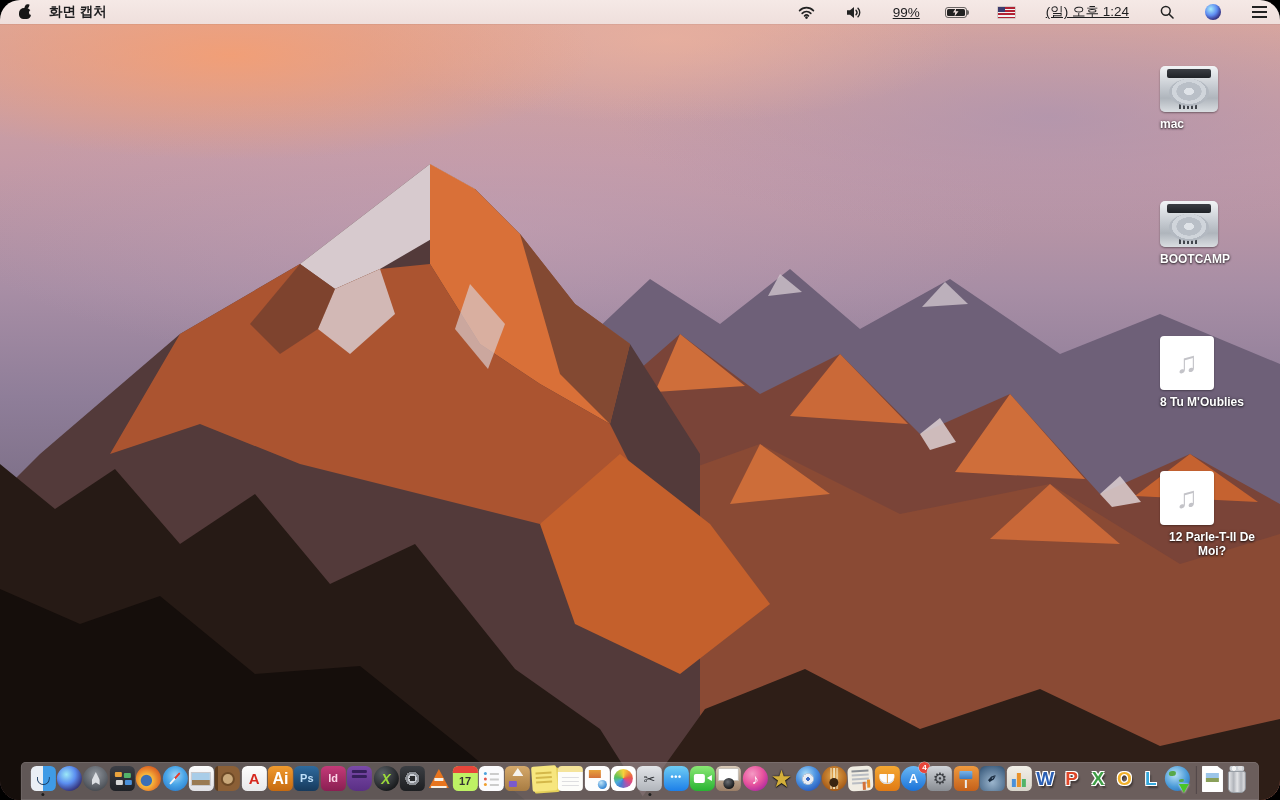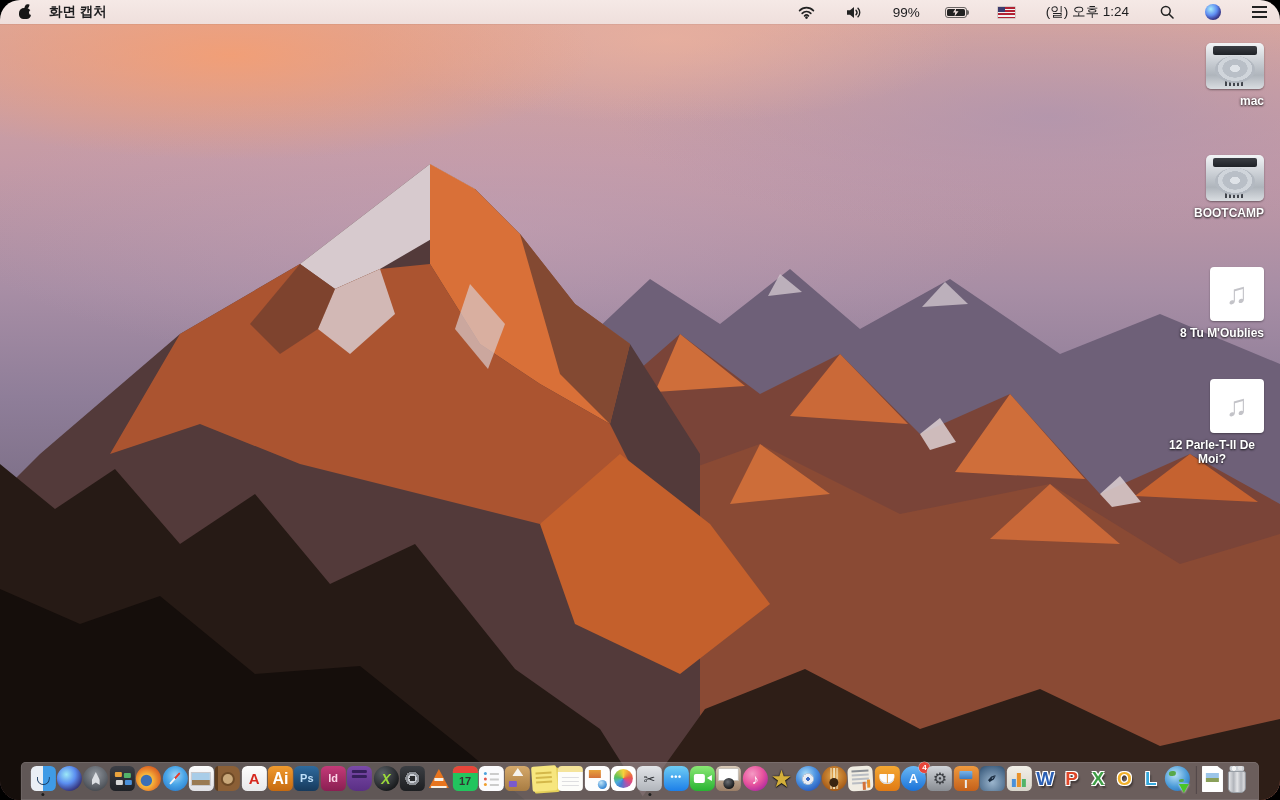--- a/index.html
+++ b/index.html
@@ -16,21 +16,21 @@
   .apple{position:relative;width:12px;height:13px;margin:0 18px 0 19px;flex:none;}
   .apple i{position:absolute;left:0;top:2px;width:12px;height:11px;background:#161616;
     border-radius:5px 5px 4.5px 4.5px;}
   .apple i::before{content:"";position:absolute;top:-4px;left:6px;width:4px;height:4.5px;
     background:#161616;border-radius:70% 0 70% 0;transform:rotate(18deg);}
   .apple i::after{content:"";position:absolute;top:2.5px;right:-2.8px;width:5.2px;height:5.2px;
     border-radius:50%;background:#f2e4e1;}
   .app-name{font-weight:bold;margin-right:24px;}
   .menus{display:flex;gap:23px;}
   .menu-item{cursor:default;}
-  .mb-right{display:flex;align-items:center;gap:31px;margin-right:13px;}
+  .mb-right{display:flex;align-items:center;gap:31px;margin-right:13px;text-decoration:underline;}
   .mb-right svg{display:block;}
   .batt-pct{margin-right:-6px;}
   .batt{position:relative;width:22px;height:11px;border:1px solid rgba(30,30,30,.65);
     border-radius:3px;flex:none;}
   .batt::after{content:"";position:absolute;right:-3.5px;top:2.5px;width:2.5px;height:4.5px;
     background:rgba(30,30,30,.65);border-radius:0 2px 2px 0;}
   .batt .fill{position:absolute;inset:1px;background:#222;border-radius:1.5px;}
   .batt .bolt{position:absolute;left:50%;top:50%;width:7px;height:9px;transform:translate(-50%,-50%);
     background:#efdfdc;clip-path:polygon(58% 0,10% 56%,42% 56%,34% 100%,90% 42%,50% 42%);}
   .flag{position:relative;width:17px;height:11px;flex:none;
@@ -48,21 +48,21 @@
       radial-gradient(ellipse 520px 150px at 18% 4%, rgba(246,158,112,.85), transparent 70%),
       radial-gradient(ellipse 430px 120px at 52% 2%, rgba(242,182,158,.55), transparent 70%),
       radial-gradient(ellipse 620px 170px at 82% 12%, rgba(168,146,176,.65), transparent 70%),
       radial-gradient(ellipse 760px 210px at 38% 26%, rgba(196,162,182,.5), transparent 70%),
       linear-gradient(180deg,#d9a69e 0%,#c49aa6 18%,#a88ea5 34%,#8f7e99 48%,#7b6e86 62%,#6e6179 100%);}
   .desktop svg.wall{position:absolute;inset:0;}
 
   
   .desktop-icons{position:absolute;top:19px;right:16px;width:104px;display:flex;
     flex-direction:column;align-items:center;z-index:5;}
-  .desk-cell{height:112px;display:flex;flex-direction:column;align-items:flex-end;width:100%;cursor:default;}
+  .desk-cell{height:112px;display:flex;flex-direction:column;align-items:flex-start;width:100%;cursor:default;margin-top:23px;}
   .desk-label{margin-top:5px;font-size:12px;font-weight:bold;color:#fff;text-align:center;
     line-height:1.2;text-shadow:0 1px 2px rgba(0,0,0,.7),0 0 3px rgba(0,0,0,.45);}
   .icon-drive{position:relative;width:58px;height:46px;border-radius:5px;flex:none;
     background:
       repeating-linear-gradient(90deg,#41454c 0 2px,transparent 2px 4px) 19px 36px/20px 7px no-repeat,
       linear-gradient(180deg,#f2f4f6 0%,#c6cbd1 45%,#afb5bc 70%,#d9dde1 100%);
     box-shadow:0 1px 2px rgba(0,0,0,.4);}
   .icon-drive::before{content:"";position:absolute;top:3px;left:7px;right:7px;height:9px;
     background:linear-gradient(#3b3e44,#1f2227);border-radius:2px;}
   .icon-drive::after{content:"";position:absolute;top:13px;left:50%;transform:translateX(-50%);
@@ -126,21 +126,21 @@
   .dk-disk-utility::after{content:"";width:15px;height:15px;border-radius:50%;
     background:radial-gradient(circle,#2a2c2e 0 3px,#c9cdd3 3px 4.5px,#8b8f95 4.5px 7px,#2a2c2e 7px);}
   .dk-vlc{background:transparent;}
   .dk-vlc::before{content:"";position:absolute;bottom:3px;left:50%;transform:translateX(-50%);
     width:0;height:0;border-left:10px solid transparent;border-right:10px solid transparent;
     border-bottom:19px solid #e8751e;}
   .dk-vlc::after{content:"";position:absolute;bottom:10px;left:50%;transform:translateX(-50%);
     width:9px;height:3px;background:#f6f1e7;}
   .dk-vlc .g{position:absolute;bottom:3px;left:50%;transform:translateX(-50%);
     width:16px;height:2.5px;background:#f6f1e7;border-radius:1px;}
-  .dk-calendar{background:#22c55e;}
+  .dk-calendar{background:#bef264;}
   .dk-calendar::before{content:"";position:absolute;top:0;left:0;right:0;height:7px;
     background:#e8453a;border-radius:5.5px 5.5px 0 0;}
   .dk-calendar .g{color:#333;font-size:11px;margin-top:6px;}
   .dk-reminders{background:#fbfbfd;}
   .dk-reminders::after{content:"";position:absolute;left:5px;top:6px;width:3px;height:3px;
     border-radius:50%;background:#4da2dd;box-shadow:0 5.5px 0 #e2574c,0 11px 0 #f0a030;}
   .dk-reminders::before{content:"";position:absolute;left:11px;top:7px;width:9px;height:1.5px;
     background:#ccc;box-shadow:0 5.5px 0 #ccc,0 11px 0 #ccc;}
   .dk-stuffit-expander{background:linear-gradient(#d5a96b,#a87c42);}
   .dk-stuffit-expander::before{content:"";position:absolute;top:2px;left:50%;transform:translateX(-50%);

